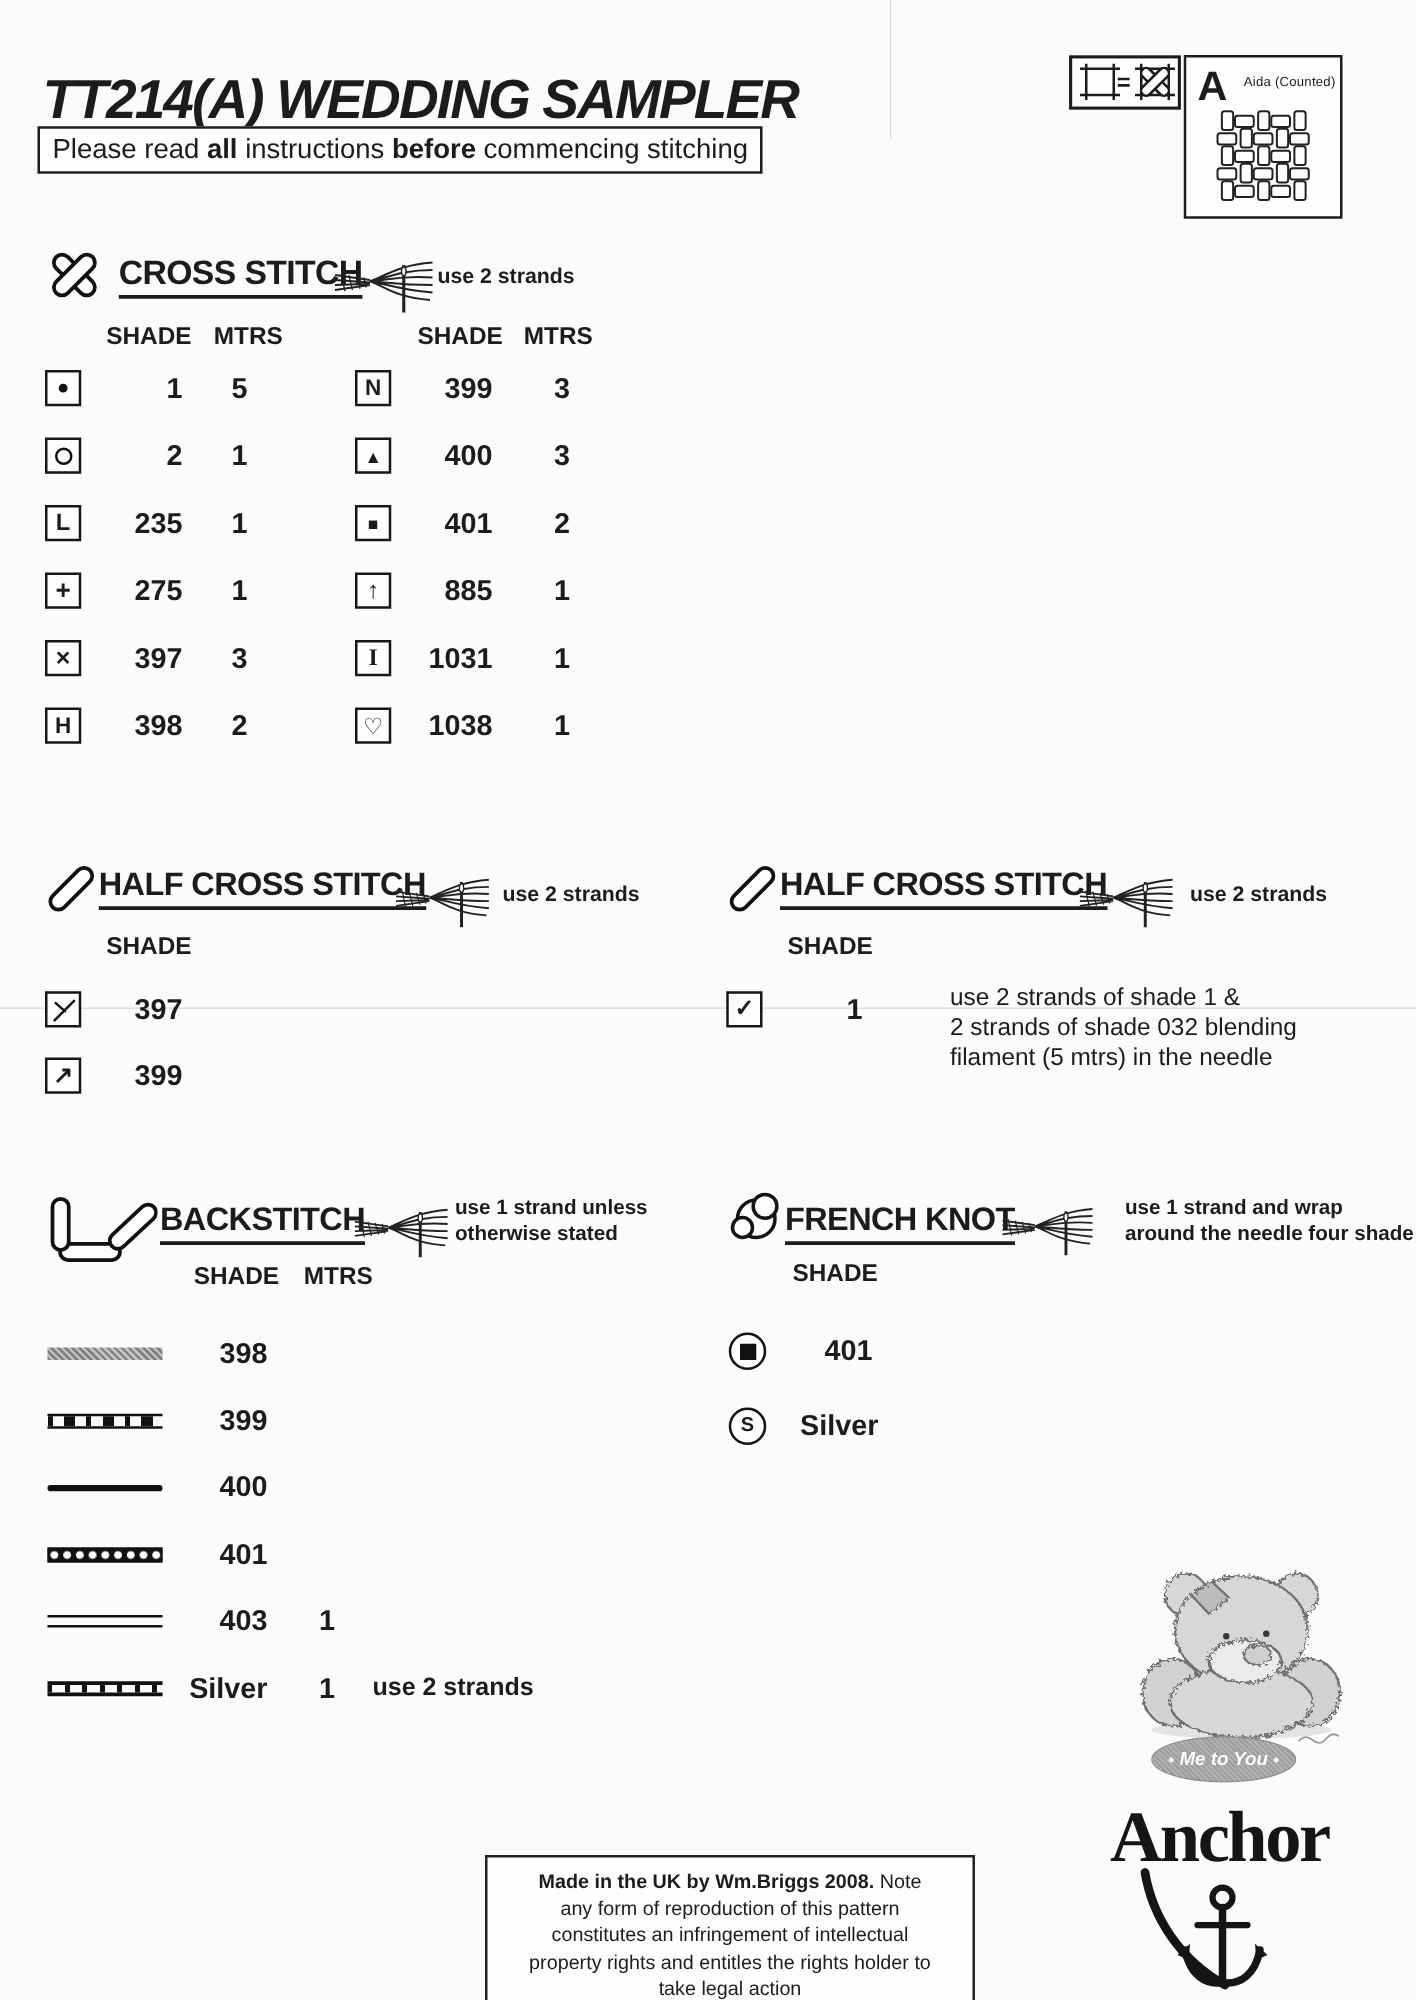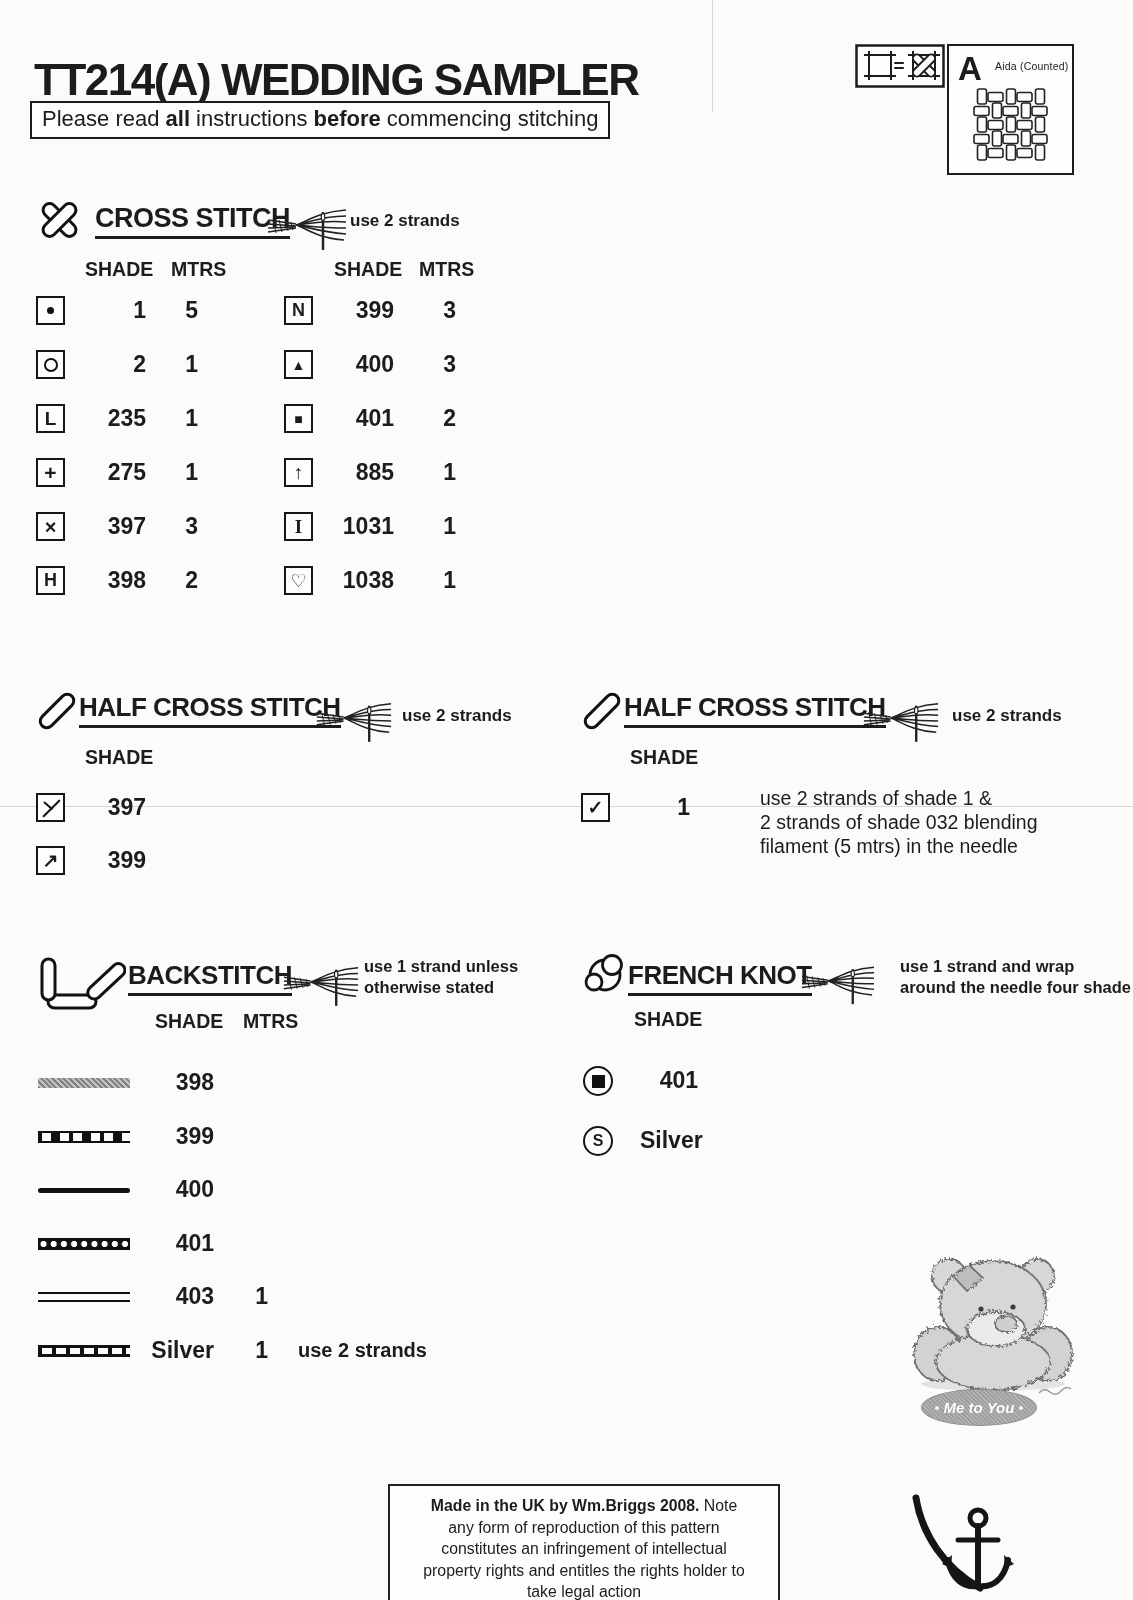--- a/index.html
+++ b/index.html
@@ -1,19 +1,19 @@
 <!DOCTYPE html>
 <html><head>
 <meta charset="utf-8">
 <style>
   html,body{margin:0;padding:0;}
   body{width:1133px;height:1600px;background:#fbfbf9;font-family:"Liberation Sans",sans-serif;color:#1c1c1c;position:relative;overflow:hidden;}
   .abs{position:absolute;}
   
-  .doc-title{left:34px;top:26px;font-size:44px;font-weight:bold;letter-spacing:-1.5px;white-space:nowrap;}
+  .doc-title{left:34px;top:26px;font-size:44px;font-weight:bold;letter-spacing:-1.5px;white-space:nowrap;font-style:italic;}
   .note-box{left:30px;top:101px;border:2px solid #1c1c1c;padding:3px 10px 5px 10px;font-size:22px;white-space:nowrap;background:#fdfdfc;}
   .fold-line{left:712px;top:0;width:1px;height:112px;background:#c9c9c9;opacity:.7;}
   .scan-line{left:0;top:806px;width:1133px;height:1px;background:#b9b9b9;opacity:.55;}
   .aida-box{left:947px;top:44px;width:123px;height:127px;border:2.5px solid #1c1c1c;background:#fdfdfc;}
   .aida-letter{left:9px;top:4px;font-size:33px;font-weight:bold;}
   .aida-label{left:46px;top:14px;font-size:10.5px;font-weight:normal;letter-spacing:.2px;}
   
   .sec-title{font-weight:bold;letter-spacing:-.5px;border-bottom:3.5px solid #1c1c1c;padding-bottom:2px;white-space:nowrap;}
   .fs27{font-size:27px;} .fs26{font-size:26px;}
   .strands{font-size:17px;font-weight:bold;white-space:nowrap;}
@@ -387,20 +387,21 @@
   <path d="M146,147 q5,-6 11,-1 t11,-1 t10,-2" stroke="#9a9a9a" stroke-width="1.4" fill="none"></path>
 </svg>
 
 <div class="abs metoyou">
   <span class="stud"></span>
   <span class="txt">Me to You</span>
   <span class="stud"></span>
 </div>
 
 <div class="abs" style="left:886px;top:1436px;width:210px;height:164px">
+  <span class="abs anchor-word" style="left:2px;top:0">Anchor</span>
   <svg class="abs" style="left:0;top:0" width="210" height="164" viewBox="0 0 210 164">
     <g stroke="#151515" fill="none" stroke-linecap="round">
       <path d="M30,62 C36,98 58,132 94,152" stroke-width="7"></path>
       <circle cx="92" cy="82" r="8" stroke-width="5"></circle>
       <path d="M92,90 V150" stroke-width="6"></path>
       <path d="M72,104 H112" stroke-width="5"></path>
       <path d="M62,124 C66,144 78,152 92,150 M122,124 C118,144 106,152 92,150" stroke-width="6"></path>
     </g>
     <path d="M56,128 L66,119 L65,132 Z" fill="#151515"></path>
     <path d="M128,128 L118,119 L119,132 Z" fill="#151515"></path>

